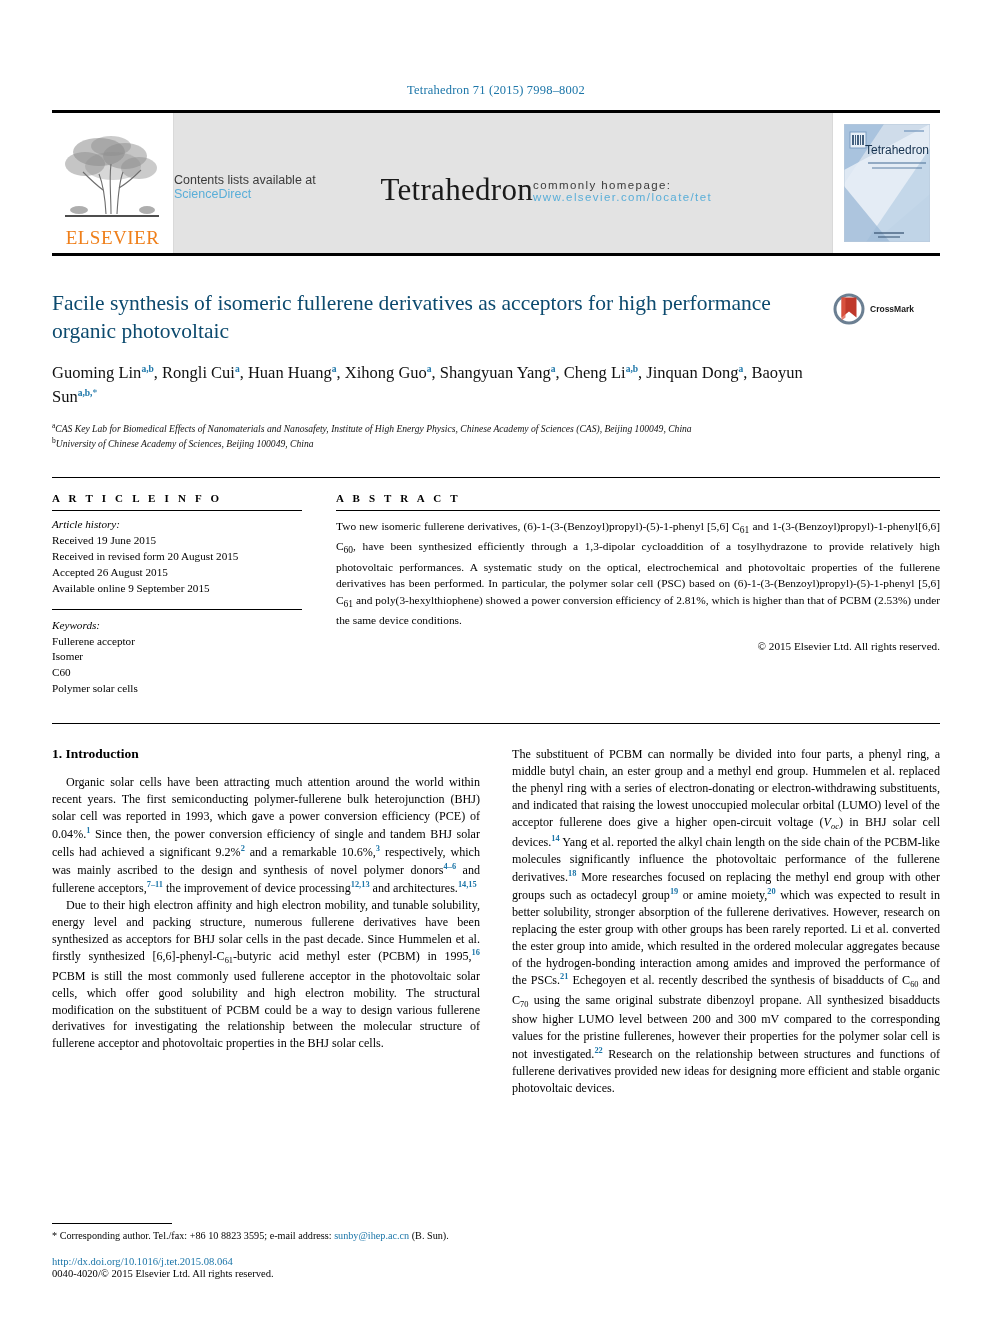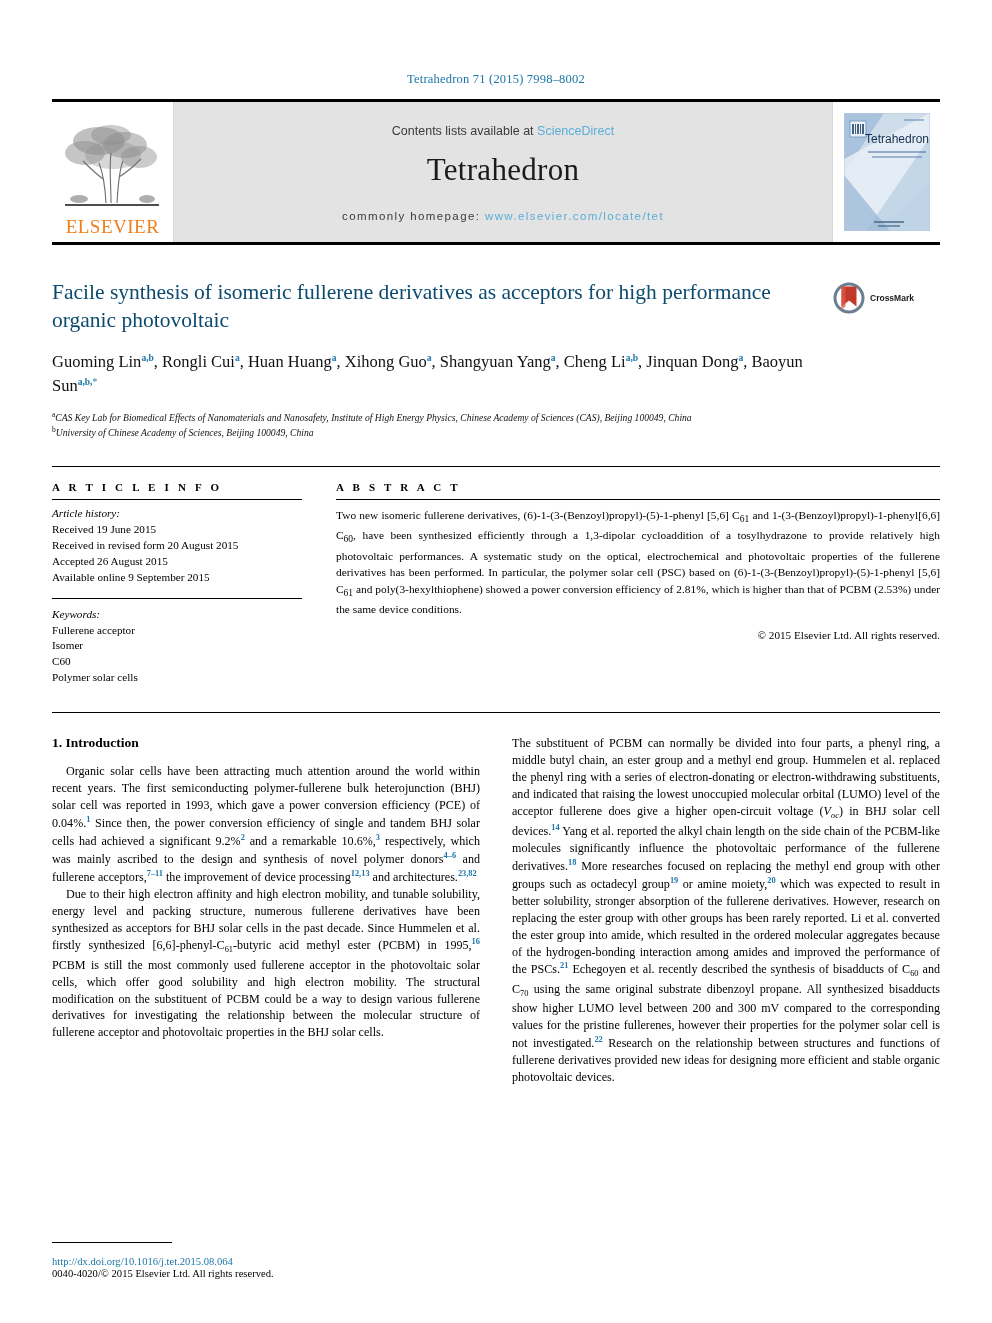--- a/index.html
+++ b/index.html
@@ -5,21 +5,21 @@
   * { box-sizing: border-box; }
   html, body { margin:0; padding:0; }
   body {
     width: 992px; height: 1323px;
     background:#ffffff;
     font-family:"Liberation Serif", serif;
     color:#000;
     position:relative;
     overflow:hidden;
   }
-  .page { width:992px; height:1323px; position:relative; padding:0 52px; }
+  .page { width:992px; height:1323px; position:relative; padding:11px 52px; }
 
   
   .journal-ref {
     text-align:center;
     color:#1b75a8;
     font-family:"Liberation Serif", serif;
     font-size:12.5px;
     padding-top:72px;
     letter-spacing:.2px;
   }
@@ -41,21 +41,21 @@
     padding-bottom:6px; background:#fff;
   }
   .tree-svg { width:108px; height:96px; display:block; }
   .elsevier-word {
     color:#ef7f1a; font-family:"Liberation Serif", serif;
     font-size:19px; letter-spacing:.5px; line-height:1;
     margin-top:2px;
   }
   .masthead-center {
     flex:1; background:#e3e3e3;
-    display:flex; flex-direction:column;
+    display:flex; 
     align-items:center; justify-content:center;
     gap:0px; position:relative;
   }
   .contents-line {
     font-family:"Liberation Sans", sans-serif;
     font-size:12.5px; color:#3b3b3b; margin-top:8px;
   }
   .contents-line a { color:#5aaed8; text-decoration:none; }
   .journal-name {
     font-family:"Liberation Serif", serif;
@@ -305,21 +305,21 @@
     <div class="col">
       <div class="h2">1. Introduction</div>
 
       <p>
         Organic solar cells have been attracting much attention around the world within recent years. The first
         semiconducting polymer-fullerene bulk heterojunction (BHJ) solar cell was reported in 1993, which gave a
         power conversion efficiency (PCE) of 0.04%.<sup>1</sup> Since then, the power conversion efficiency of single
         and tandem BHJ solar cells had achieved a significant 9.2%<sup>2</sup> and a remarkable 10.6%,<sup>3</sup>
         respectively, which was mainly ascribed to the design and synthesis of novel polymer donors<sup>4–6</sup>
         and fullerene acceptors,<sup>7–11</sup> the improvement of device processing<sup>12,13</sup> and
-        architectures.<sup>23,82</sup>
+        architectures.<sup>14,15</sup>
       </p>
 
       <p>
         Due to their high electron affinity and high electron mobility, and tunable solubility, energy level and
         packing structure, numerous fullerene derivatives have been synthesized as acceptors for BHJ solar cells in
         the past decade. Since Hummelen et al. firstly synthesized [6,6]-phenyl-C<sub>61</sub>-butyric acid methyl ester
         (PCBM) in 1995,<sup>16</sup> PCBM is still the most commonly used fullerene acceptor in the photovoltaic solar
         cells, which offer good solubility and high electron mobility. The structural modification on the substituent
         of PCBM could be a way to design various fullerene derivatives for investigating the relationship between the
         molecular structure of fullerene acceptor and photovoltaic properties in the BHJ solar cells.
@@ -344,17 +344,20 @@
         LUMO level between 200 and 300 mV compared to the corresponding values for the pristine fullerenes, however
         their properties for the polymer solar cell is not investigated.<sup>22</sup> Research on the relationship
         between structures and functions of fullerene derivatives provided new ideas for designing more efficient and
         stable organic photovoltaic devices.
       </p>
     </div>
   </div>
 
   <div class="footer">
     <div class="fn-rule"></div>
+    <div class="footnote">
+      <span>* Corresponding author. Tel./fax: +86 10 8823 3595; e-mail address: </span><a href="#">sunby@ihep.ac.cn</a><span> (B. Sun).</span>
+    </div>
     <div class="doi">http://dx.doi.org/10.1016/j.tet.2015.08.064</div>
     <div class="issn">0040-4020/© 2015 Elsevier Ltd. All rights reserved.</div>
   </div>
 
 </div>
 
 </body></html>

